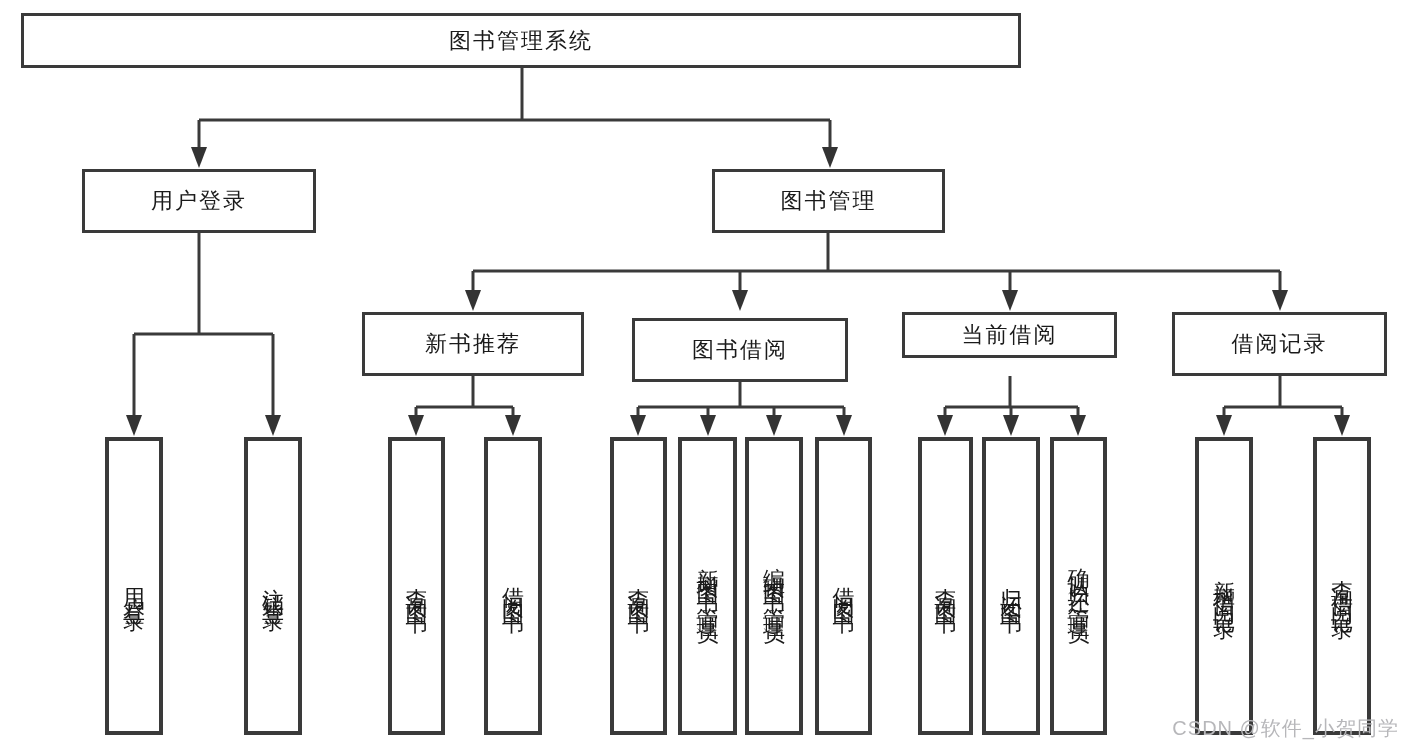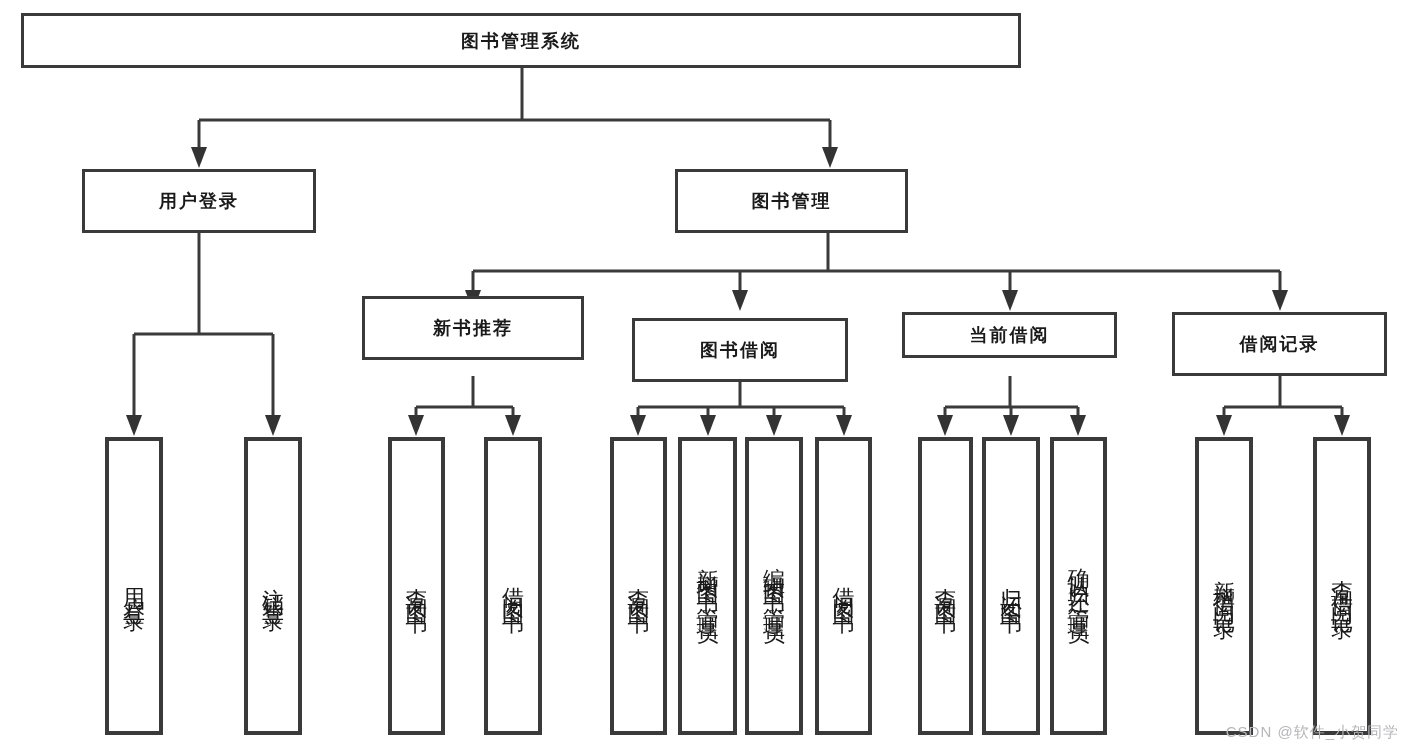--- a/index.html
+++ b/index.html
@@ -24,38 +24,37 @@
     position: absolute;
     background: #ffffff;
     border: 3px solid #3a3a3a;
     box-sizing: border-box;
     display: flex;
     align-items: center;
     justify-content: center;
     color: #1a1a1a;
   }
   .box.h span {
-    font-size: 18px;
+    font-size: 22px;
     letter-spacing: 2px;
     white-space: nowrap;
-    font-weight: bold;
   }
   .box.v { border-width: 4px; }
   .box.v span {
     writing-mode: vertical-rl;
     text-orientation: mixed;
     font-size: 22px;
     letter-spacing: 8px;
     line-height: 1;
   }
   .watermark {
     position: absolute;
     right: 6px;
     bottom: 5px;
-    font-size: 15px;
+    font-size: 20px;
     color: #b7b7ba;
     letter-spacing: 1px;
     white-space: nowrap;
     z-index: 10;
   }
 </style>
 </head>
 <body>
 
 <div class="canvas">
@@ -129,25 +128,25 @@
     </g>
   </svg>
 
   <div class="box h" style="left:21px; top:13px; width:1000px; height:55px;">
     <span>图书管理系统</span>
   </div>
 
   <div class="box h" style="left:82px; top:169px; width:234px; height:64px;">
     <span>用户登录</span>
   </div>
-  <div class="box h" style="left:675px; top:169px; width:233px; height:64px;">
+  <div class="box h" style="left:712px; top:169px; width:233px; height:64px;">
     <span>图书管理</span>
   </div>
 
-  <div class="box h" style="left:362px; top:296px; width:222px; height:64px;">
+  <div class="box h" style="left:362px; top:312px; width:222px; height:64px;">
     <span>新书推荐</span>
   </div>
   <div class="box h" style="left:632px; top:312px; width:216px; height:64px;margin-top:6px;">
     <span>图书借阅</span>
   </div>
   <div class="box h" style="left:902px; top:312px; width:215px; height:46px;">
     <span>当前借阅</span>
   </div>
   <div class="box h" style="left:1172px; top:312px; width:215px; height:64px;">
     <span>借阅记录</span>

